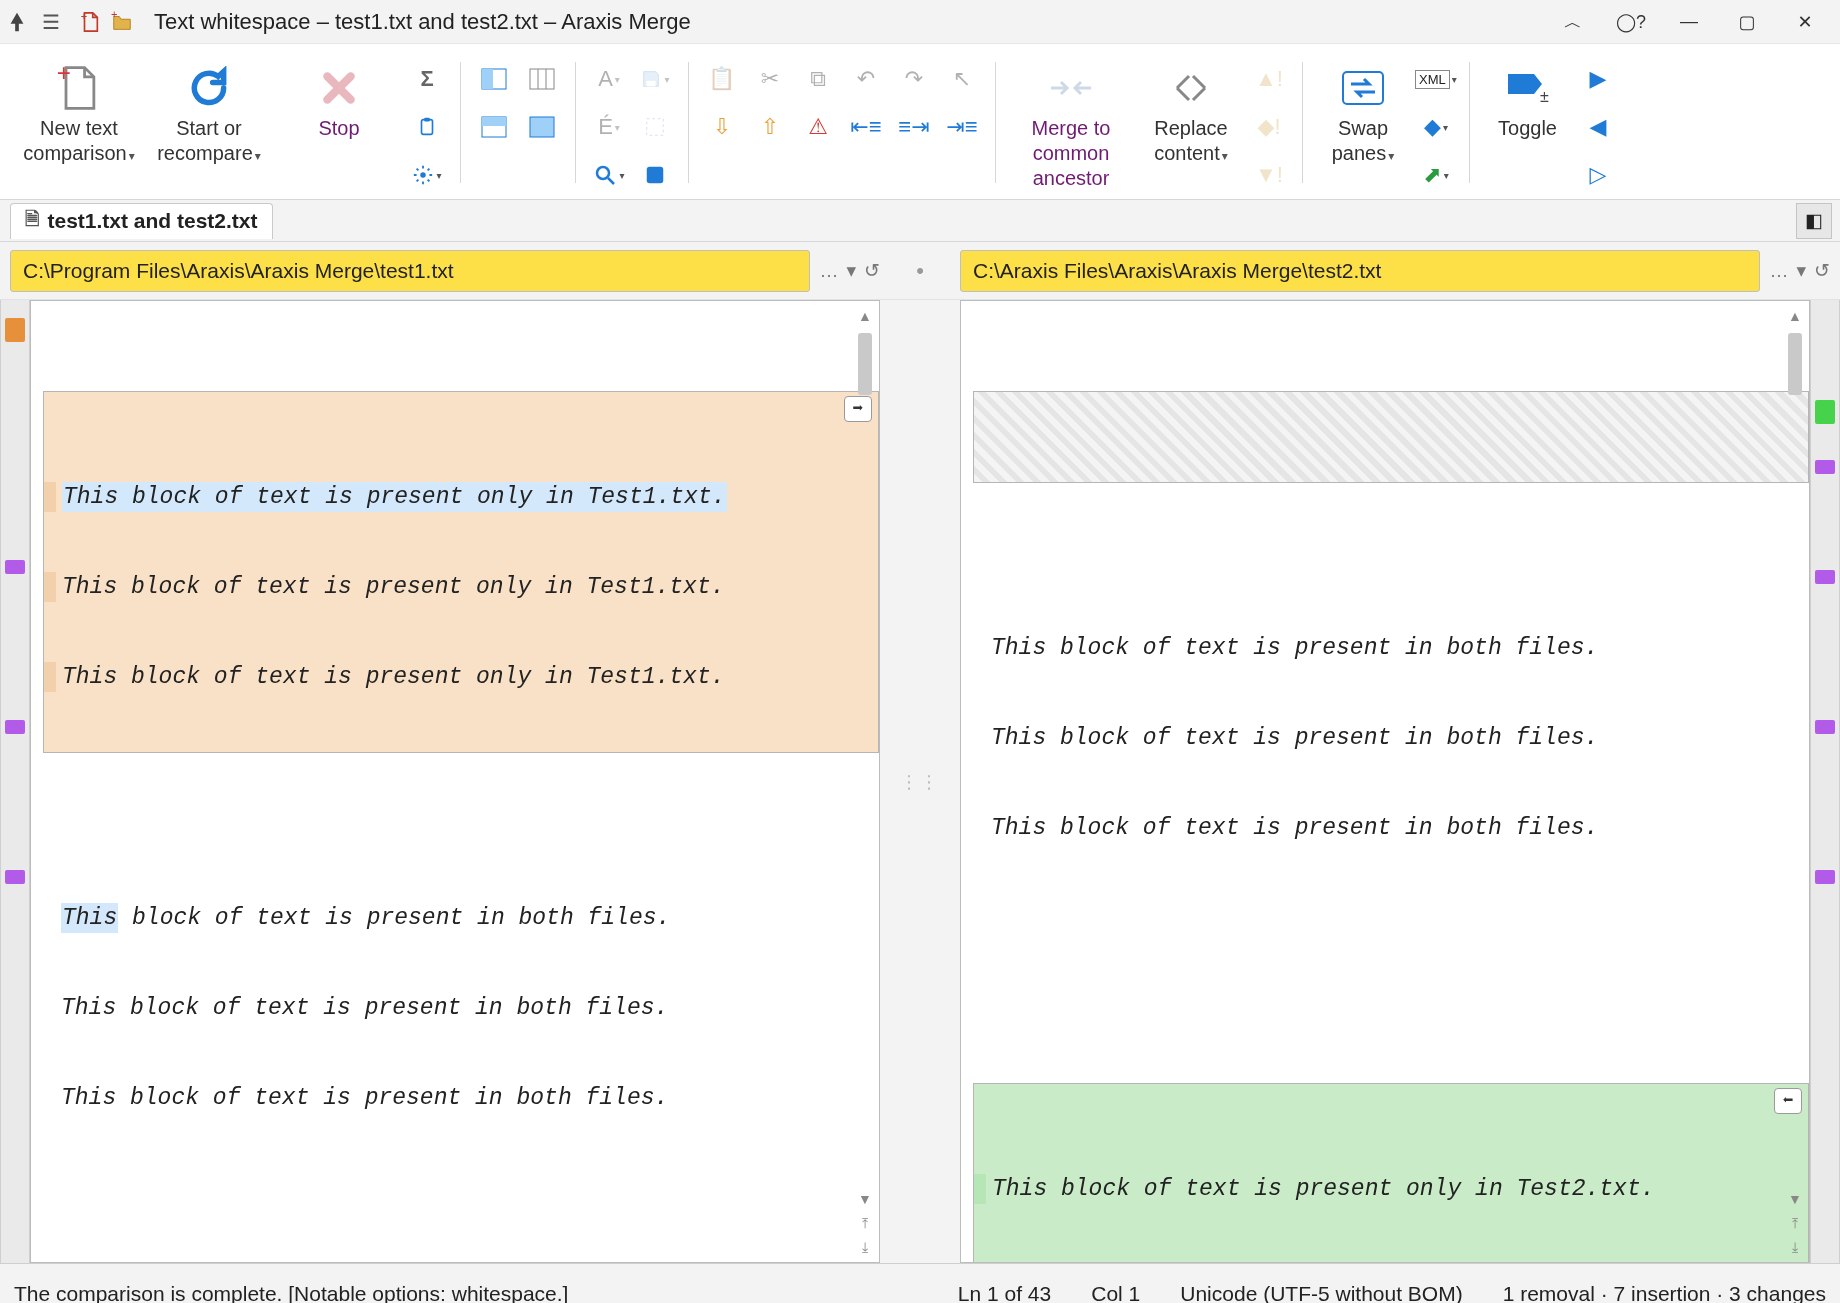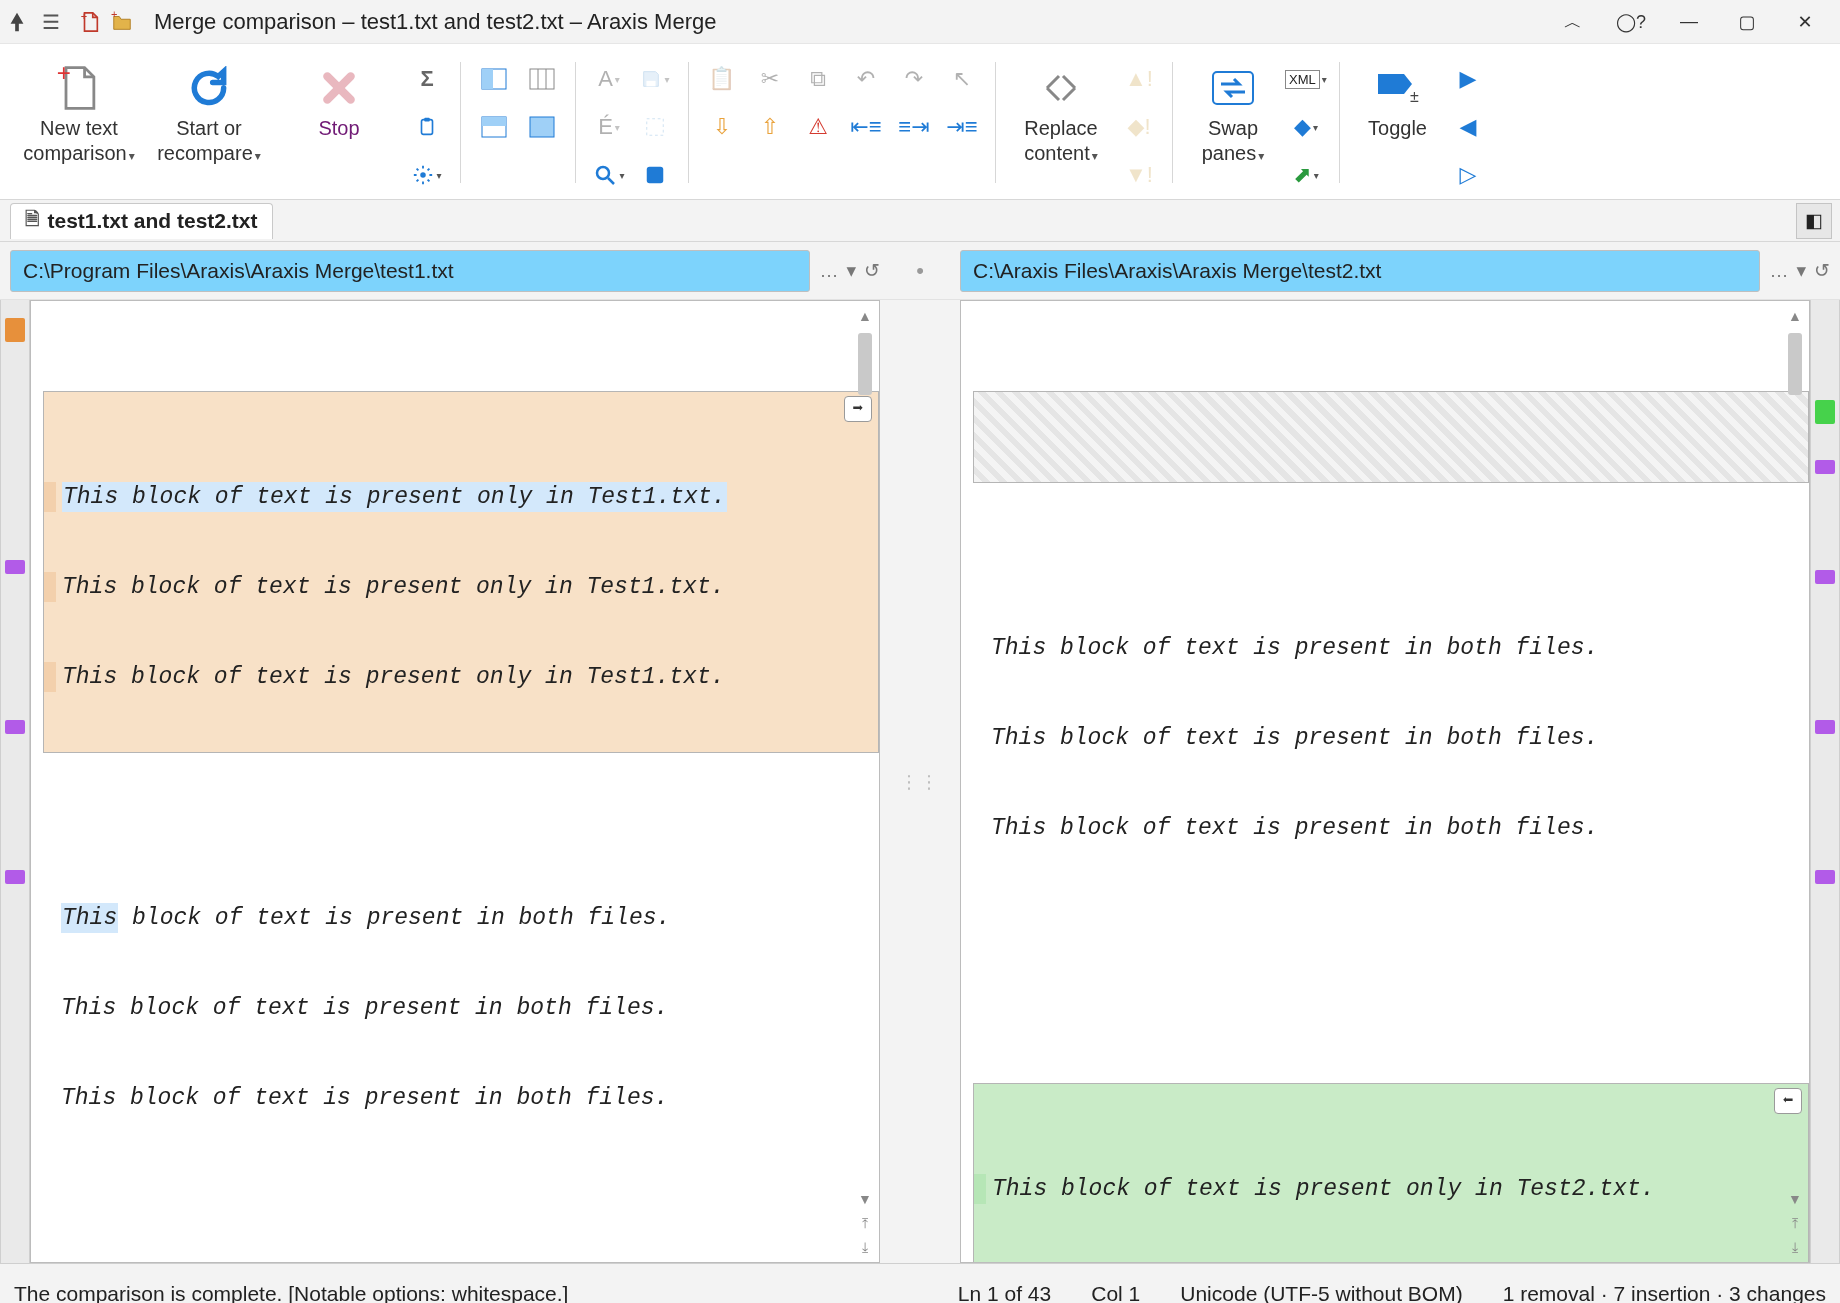--- a/index.html
+++ b/index.html
@@ -90,21 +90,21 @@
     border-bottom:1px solid #e2e2e2;
   }
   .pathcell {
     flex:1;
     display:flex; align-items:center;
     padding:6px 10px;
   }
   .pathbox {
     flex:1;
     height:42px;
-    background:#7dd3fc;
+    background:#fde047;
     border:1px solid #bfbfbf;
     border-radius:3px;
     display:flex; align-items:center;
     padding:7px 12px;
     font-size:21px;
     color:#222;
   }
   .pathcell .trailing { display:flex; align-items:center; gap:8px; margin-left:10px; color:#777; }
   .mid-dot { width:60px; display:flex; align-items:center; justify-content:center; color:#999; font-size:22px; }
 
@@ -238,21 +238,21 @@
           <text x="2" y="10" font-size="12" fill="#c0392b">+</text>
         </svg>
     </div>
     <div class="qicon">
       <svg width="24" height="22" viewBox="0 0 24 24">
           <path d="M3 6h6l2 3h10v11H3z" fill="#e2b34a" stroke="#b07d1f"></path>
           <text x="0" y="8" font-size="12" fill="#c0392b">+</text>
         </svg>
     </div>
   </div>
-  <div class="title">Merge comparison – test1.txt and test2.txt – Araxis Merge</div>
+  <div class="title">Text whitespace – test1.txt and test2.txt – Araxis Merge</div>
   <div class="win-ctrl">
     <div class="win-btn">︿</div>
     <div class="win-btn">◯?</div>
     <div class="win-btn">—</div>
     <div class="win-btn">▢</div>
     <div class="win-btn close">✕</div>
   </div>
 </div>
 
 <div class="ribbon">
@@ -390,20 +390,30 @@
         <div class="sbtn" style="color:#1f7bd6;">⇤≡</div>
         <div class="sbtn" style="color:#1f7bd6;">≡⇥</div>
         <div class="sbtn" style="color:#1f7bd6;">⇥≡</div>
       </div>
     </div>
   </div>
 
   <div class="rdiv"></div>
 
   <div class="rgroup">
+    <div class="big-btn disabled">
+      <div class="bicon">
+          <svg width="50" height="40" viewBox="0 0 50 40">
+            <path d="M5 20 H20 M45 20 H30" stroke="#cfd9e5" stroke-width="3"></path>
+            <path d="M15 14 l6 6 -6 6 M35 14 l-6 6 6 6" fill="none" stroke="#cfd9e5" stroke-width="3"></path>
+          </svg>
+        </div>
+      <div class="blabel">Merge to
+common ancestor</div>
+    </div>
     <div class="big-btn" style="width:110px;align-items:center;">
       <div class="bicon">
           <svg width="48" height="40" viewBox="0 0 48 40">
             <path d="M10 20 l12 -12 M10 20 l12 12 M38 20 l-12 -12 M38 20 l-12 12" stroke="#888" stroke-width="3" fill="none"></path>
           </svg>
         </div>
       <div class="blabel"><span>Replace<br>content</span><span class="dd">▾</span></div>
     </div>
     <div class="icon-stack">
       <div class="sbtn dim" style="color:#d7b36a;">▲!</div>

